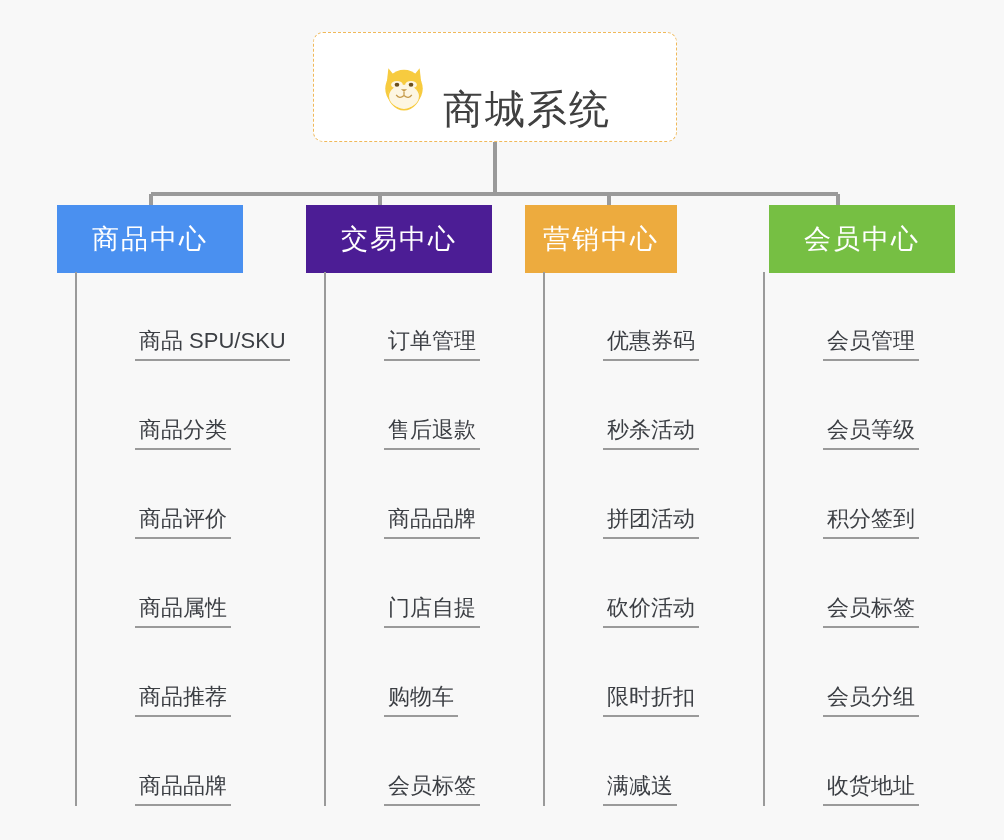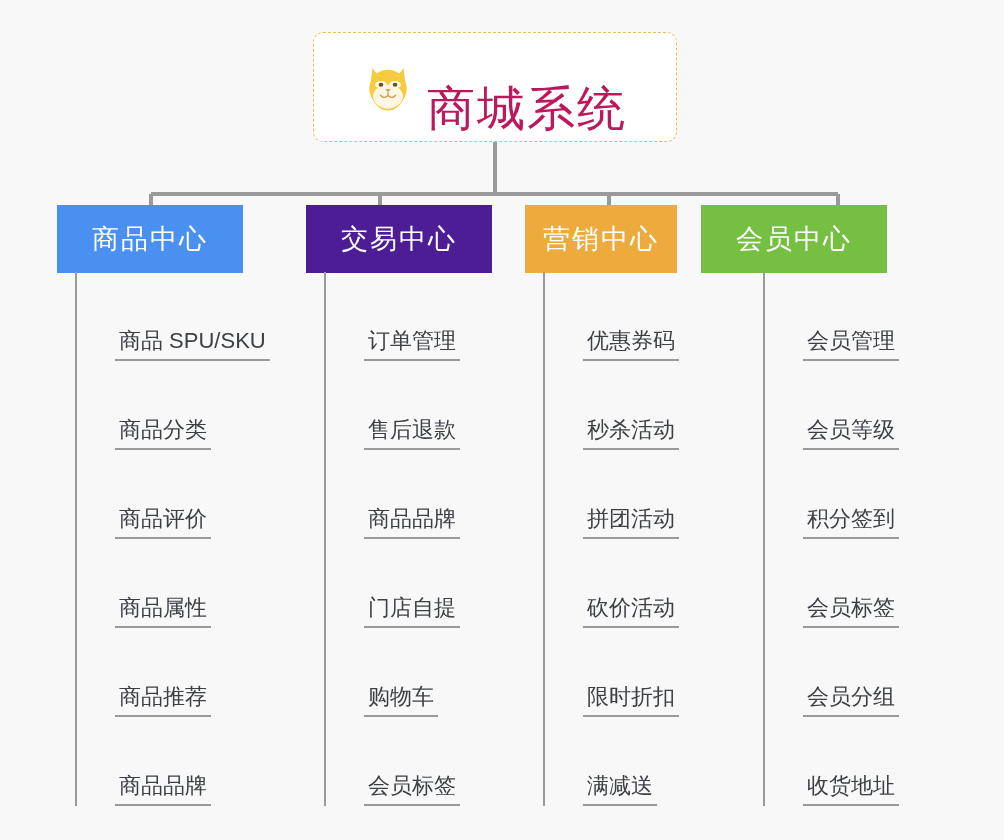--- a/index.html
+++ b/index.html
@@ -37,22 +37,22 @@
     justify-content: center;
     gap: 14px;
   }
   .root-logo {
     width: 50px;
     height: 50px;
     flex: 0 0 auto;
     display: block;
   }
   .root-title {
-    font-size: 48px;
-    color: #be185d;
+    font-size: 40px;
+    color: #404040;
     letter-spacing: 2px;
     line-height: 1;
     white-space: nowrap;
     margin-top: 44px;
   }
 
   
   #wires {
     position: absolute;
     left: 0;
@@ -96,21 +96,21 @@
     top: 0;
     margin: 0;
     padding: 0;
     list-style: none;
   }
   .leaf-item {
     height: 89px;
     position: relative;
     display: flex;
     align-items: flex-end;
-    padding-left: 40px;
+    padding-left: 60px;
     box-sizing: border-box;
   }
   .leaf-label {
     font-size: 22px;
     color: #3c3f44;
     line-height: 1.1;
     white-space: nowrap;
     padding: 0 4px 6px 4px;
     border-bottom: 2px solid #9a9a9a;
   }
@@ -226,21 +226,21 @@
             <span class="leaf-label">砍价活动</span>
           </li>
           <li class="leaf-item">
             <span class="leaf-label">限时折扣</span>
           </li>
           <li class="leaf-item">
             <span class="leaf-label">满减送</span>
           </li>
         </ul>
       </div>
-      <div class="cat-box" style="left: 701px; top: 205px; width: 186px; background: rgb(118, 191, 67); justify-content: center;">
+      <div class="cat-box" style="left: 769px; top: 205px; width: 186px; background: rgb(118, 191, 67); justify-content: center;">
         <span>会员中心</span>
       </div>
       <div class="leaf-col" style="left: 763px;">
         <div class="spine" style="height: 534px; background: rgb(154, 154, 154);"></div>
         <ul class="leaf-list">
           <li class="leaf-item">
             <span class="leaf-label">会员管理</span>
           </li>
           <li class="leaf-item">
             <span class="leaf-label">会员等级</span>

